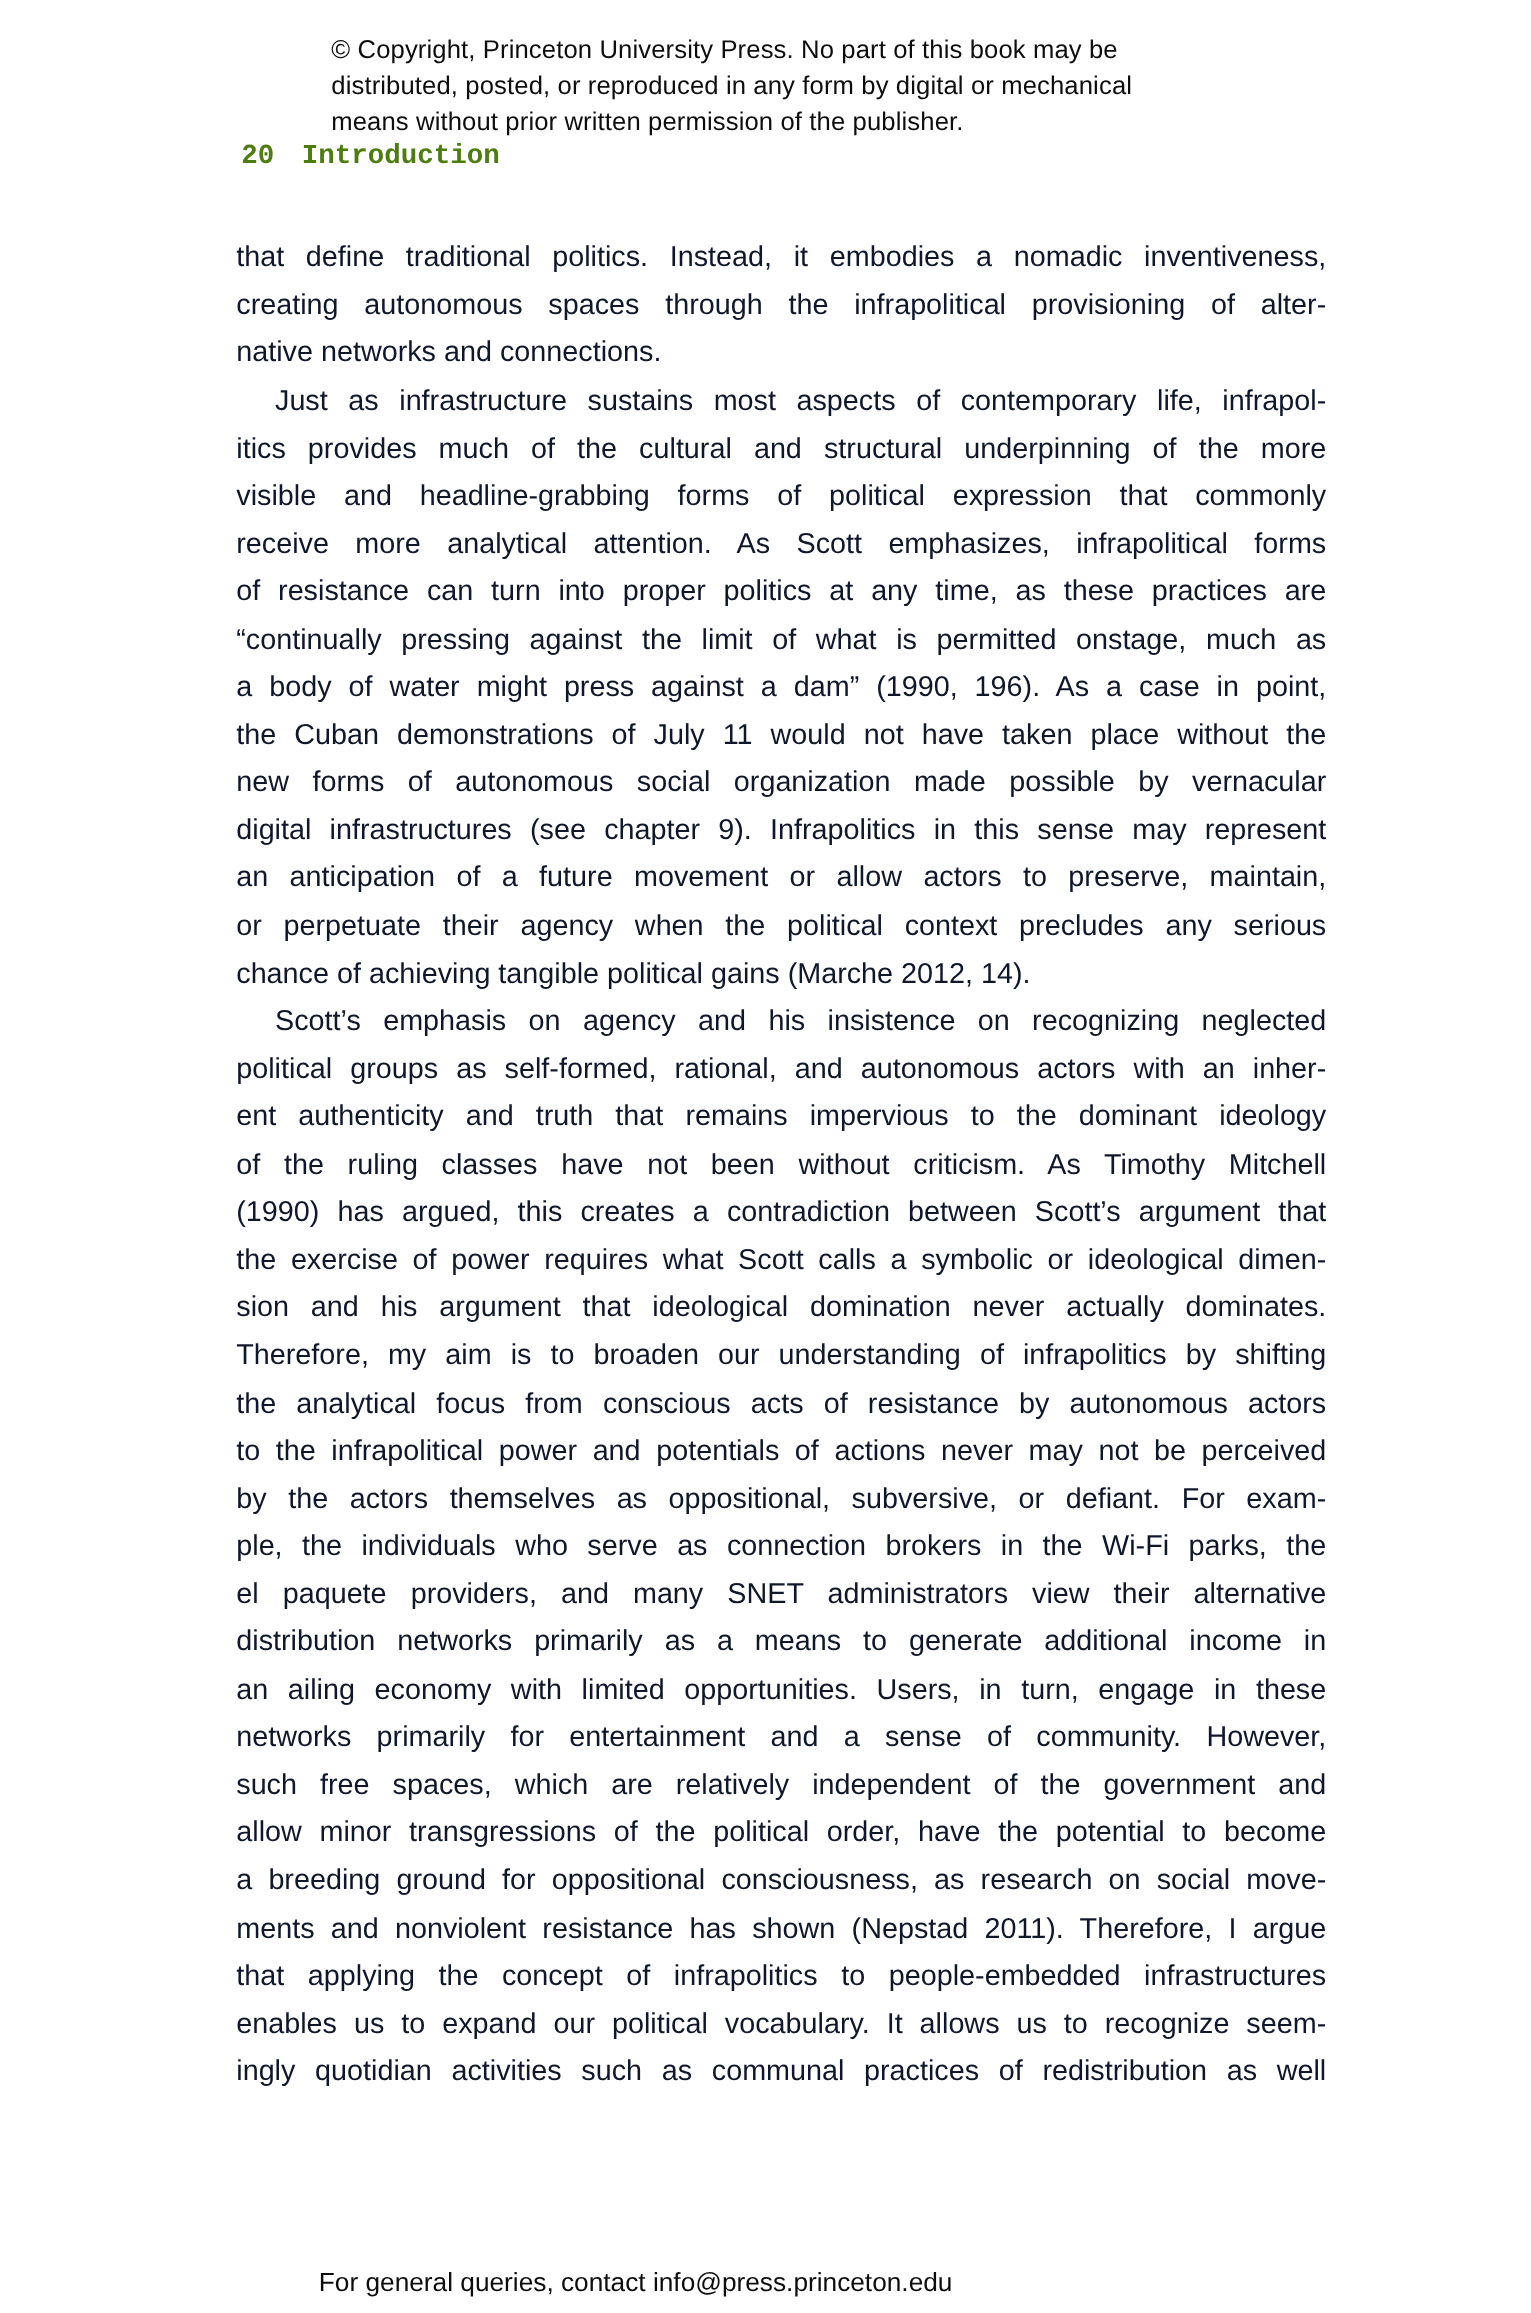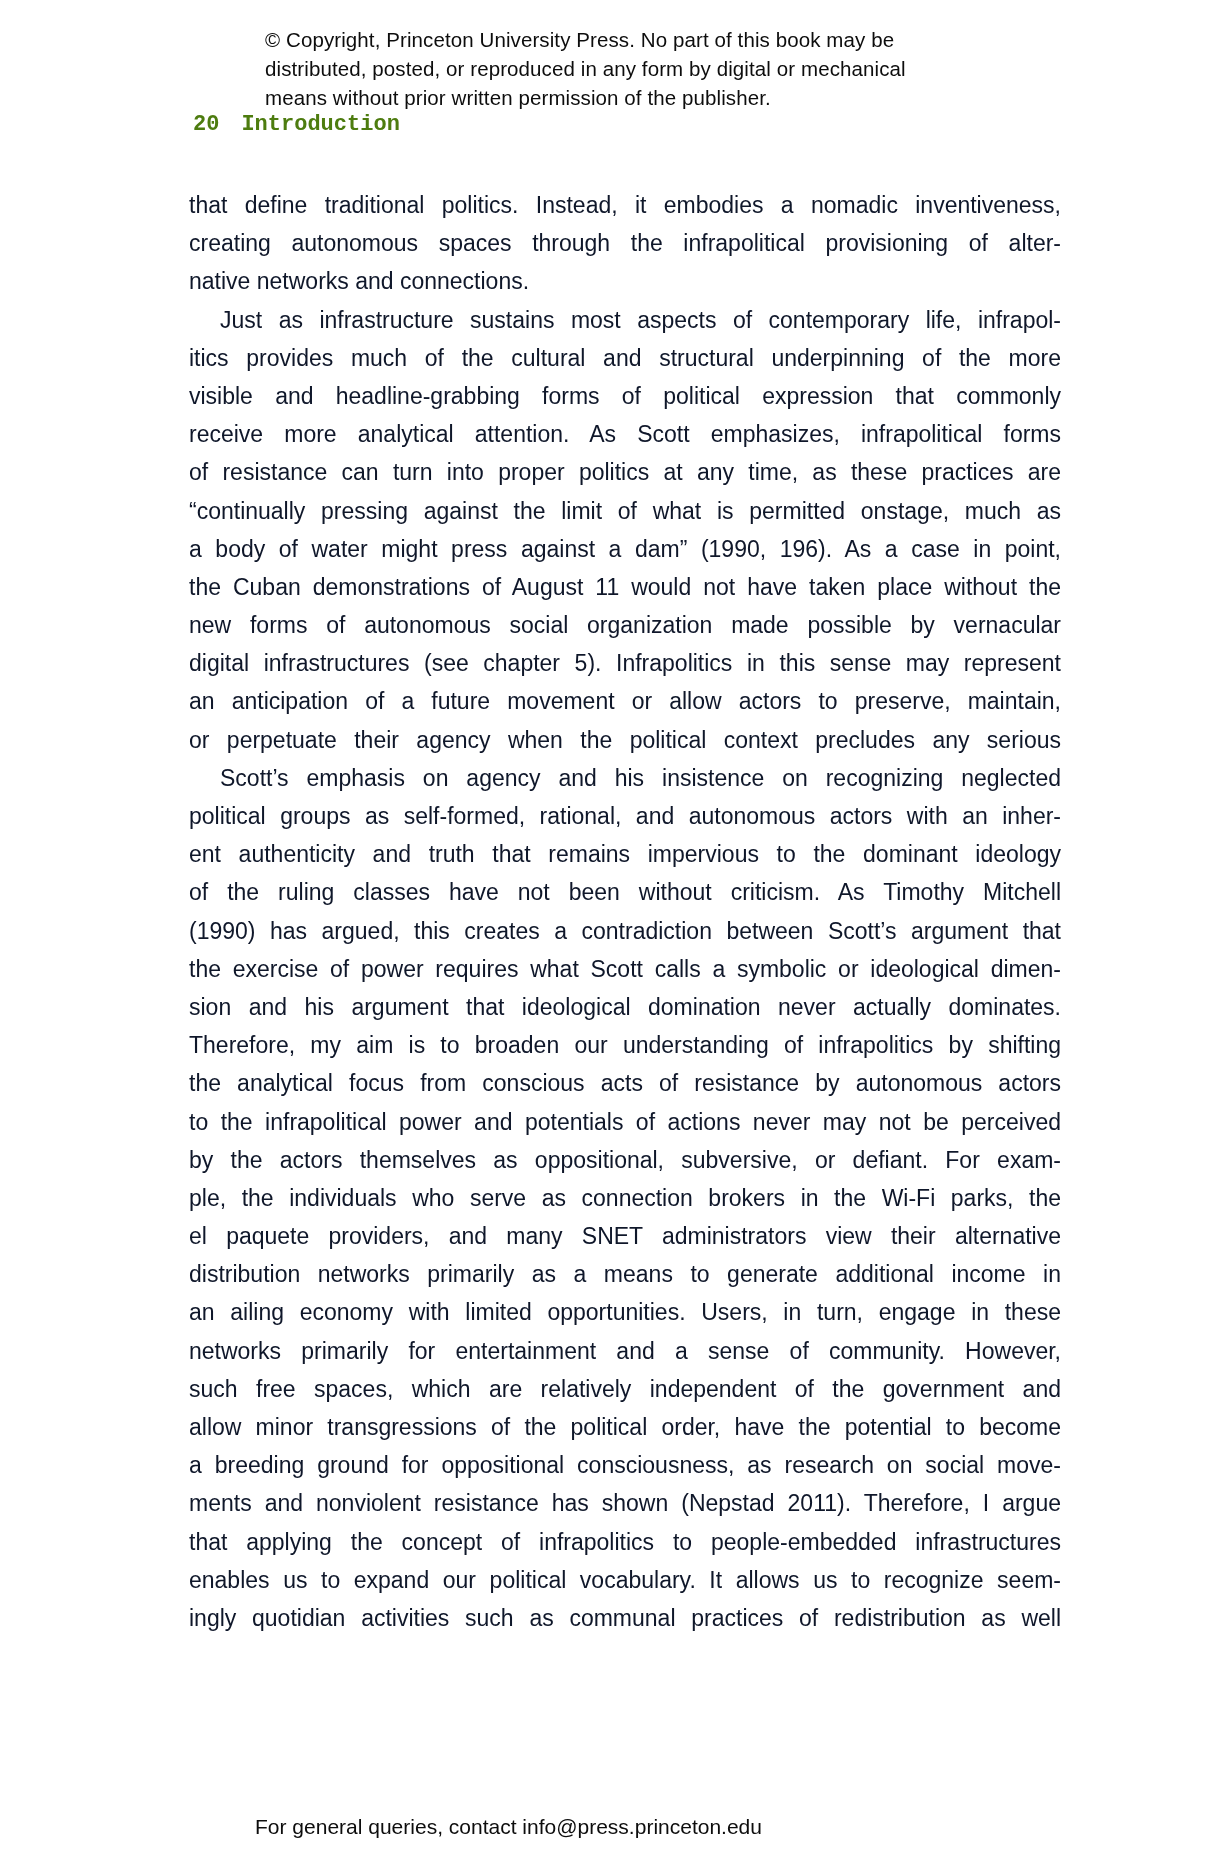--- a/index.html
+++ b/index.html
@@ -92,25 +92,26 @@
       <div class="line">that define traditional politics. Instead, it embodies a nomadic inventiveness,</div>
       <div class="line">creating autonomous spaces through the infrapolitical provisioning of alter-</div>
       <div class="line para-end">native networks and connections.</div>
       <div class="line indent">Just as infrastructure sustains most aspects of contemporary life, infrapol-</div>
       <div class="line">itics provides much of the cultural and structural underpinning of the more</div>
       <div class="line">visible and headline-grabbing forms of political expression that commonly</div>
       <div class="line">receive more analytical attention. As Scott emphasizes, infrapolitical forms</div>
       <div class="line">of resistance can turn into proper politics at any time, as these practices are</div>
       <div class="line">“continually pressing against the limit of what is permitted onstage, much as</div>
       <div class="line">a body of water might press against a dam” (1990, 196). As a case in point,</div>
-      <div class="line">the Cuban demonstrations of August 11 would not have taken place without the</div>
+      <div class="line">the Cuban demonstrations of July 11 would not have taken place without the</div>
       <div class="line">new forms of autonomous social organization made possible by vernacular</div>
-      <div class="line">digital infrastructures (see chapter 5). Infrapolitics in this sense may represent</div>
+      <div class="line">digital infrastructures (see chapter 9). Infrapolitics in this sense may represent</div>
       <div class="line">an anticipation of a future movement or allow actors to preserve, maintain,</div>
       <div class="line">or perpetuate their agency when the political context precludes any serious</div>
+      <div class="line para-end">chance of achieving tangible political gains (Marche 2012, 14).</div>
       <div class="line indent">Scott’s emphasis on agency and his insistence on recognizing neglected</div>
       <div class="line">political groups as self-formed, rational, and autonomous actors with an inher-</div>
       <div class="line">ent authenticity and truth that remains impervious to the dominant ideology</div>
       <div class="line">of the ruling classes have not been without criticism. As Timothy Mitchell</div>
       <div class="line">(1990) has argued, this creates a contradiction between Scott’s argument that</div>
       <div class="line">the exercise of power requires what Scott calls a symbolic or ideological dimen-</div>
       <div class="line">sion and his argument that ideological domination never actually dominates.</div>
       <div class="line">Therefore, my aim is to broaden our understanding of infrapolitics by shifting</div>
       <div class="line">the analytical focus from conscious acts of resistance by autonomous actors</div>
       <div class="line">to the infrapolitical power and potentials of actions never may not be perceived</div>

